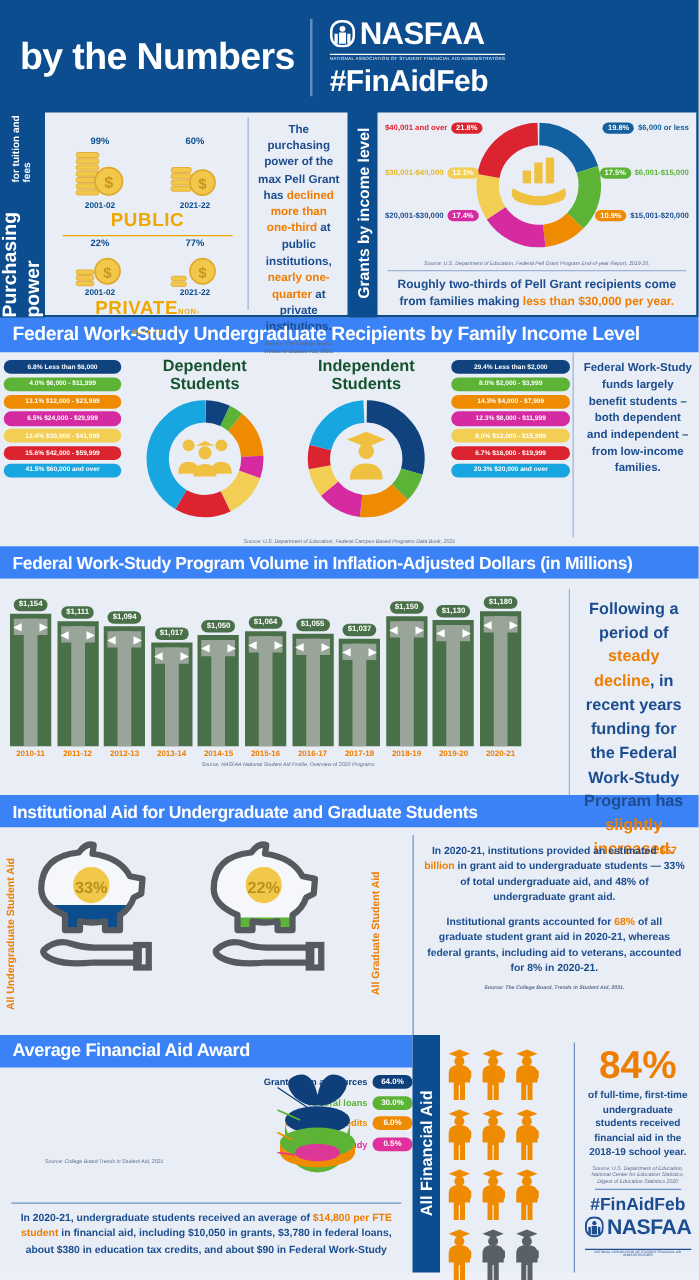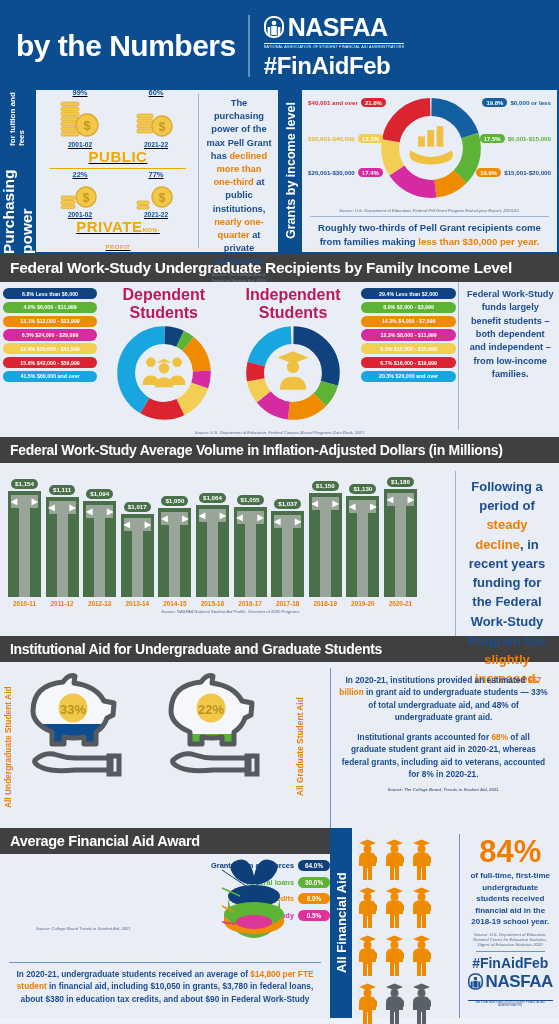--- a/index.html
+++ b/index.html
@@ -13,37 +13,37 @@
   .header { background:#0b4d8f; height:88px; display:flex; align-items:center; padding:4px 10px 0 16px; }
   .hdr-title { color:#fff; font-weight:bold; font-size:30px; line-height:1.02; letter-spacing:-0.5px; }
   .hdr-div { width:2px; background:#5a8fc0; height:62px; margin:0 14px 0 12px; }
   .hdr-right { display:flex; flex-direction:column; align-items:flex-start; }
   .nasfaa-row { display:flex; align-items:center; gap:4px; }
   .nasfaa-word { color:#fff; font-size:25px; font-weight:bold; letter-spacing:-0.5px; }
   .nasfaa-sub { color:#fff; font-size:3.6px; letter-spacing:0.25px; border-top:1px solid #fff; padding-top:1px; margin-top:1px; width:100%; text-align:center;}
   .hashtag { color:#fff; font-size:24px; font-weight:bold; margin-top:3px; letter-spacing:-0.4px;}
 
   
-  .secbar { background:#404040; color:#fff; font-weight:bold; font-size:15.5px;
+  .secbar { background:#3b82f6; color:#fff; font-weight:bold; font-size:15.5px;
             padding:5px 0 5px 10px; letter-spacing:-0.3px; }
   .secbar.small { font-size:14px; }
 
   
   .blue-side { background:#0b4d8f; color:#fff; writing-mode:vertical-rl; transform:rotate(180deg);
                display:flex; align-items:center; justify-content:center; }
   .src { font-size:4.2px; color:#5a6d8a; font-style:italic; }
 
   
   .row1 { display:flex; height:166px; }
   .r1-left { width:280px; display:flex; background:#0b4d8f; }
   .r1-side { width:36px; }
   .r1-side .t1 { font-size:15.5px; font-weight:bold; }
   .r1-side .t2 { font-size:8px; font-weight:bold; }
   .r1-body { flex:1; background:#e9edf6; display:flex; margin:2px 2px 2px 0;}
-  .coins-box { width:160px; padding:0 2px 0 6px;text-decoration:underline; }
+  .coins-box { width:160px; padding:20px 2px 0 6px; }
   .coin-pair { display:flex; justify-content:space-around; align-items:flex-end; height:58px; }
   .coin-item { text-align:center; }
   .pct { font-size:7.5px; font-weight:bold; color:#0b4d8f; margin-bottom:1px;}
   .stack { position:relative; width:46px; height:42px; }
   .yr { font-size:6.6px; font-weight:bold; color:#0b4d8f; margin-top:1px;}
   .inst { font-size:15px; font-weight:bold; color:#f0a800; text-align:center; letter-spacing:0.5px;}
   .inst small { font-size:6px; line-height:1; }
   .hr-gold { height:1px; background:#f0a800; margin:3px 8px; }
   .r1-text { flex:1; border-left:1.5px solid #9fb4d4; margin:4px 0 4px 2px; padding:3px 6px 0 7px;
              font-size:9.3px; font-weight:bold; color:#1b4d8f; text-align:center; line-height:1.42; }
@@ -56,21 +56,21 @@
   .pill { color:#fff; border-radius:8px; padding:1.5px 4px; font-size:6px; font-weight:bold; }
   .bottom-note { font-size:9.6px; font-weight:bold; color:#1b4d8f; text-align:center; line-height:1.45;
                  border-top:1.5px solid #9fb4d4; margin:0 8px; padding-top:4px; }
 
   
   .row2 { display:flex; height:148px; background:#e9edf6; }
   .ws-col { width:120px; padding:6px 2px 0 3px; display:flex; flex-direction:column; gap:2.6px; }
   .ws-pill { border-radius:9px; color:#fff; font-size:5.3px; font-weight:bold; padding:2.6px 5px;
              white-space:nowrap; text-align:center; }
   .ws-mid { width:158px; text-align:center; padding-top:4px; }
-  .ws-title { font-size:16px; font-weight:bold; color:#be185d; line-height:1.1; }
+  .ws-title { font-size:13px; font-weight:bold; color:#14532d; line-height:1.1; }
   .ws-right-text { width:120px; border-left:1.5px solid #9fb4d4; padding:6px 5px 0 7px;
                    font-size:9.2px; font-weight:bold; color:#1b4d8f; text-align:center; line-height:1.45;}
 
   
   .row3 { background:#e9edf6; height:173px; display:flex; }
   .bars-area { width:455px; padding:6px 0 0 6px; position:relative; }
   .bars { display:flex; align-items:flex-end; height:128px; gap:4.6px; padding-left:2px;}
   .barcol { width:33px; display:flex; flex-direction:column; align-items:center; }
   .barval { background:#4a7049; color:#fff; font-size:6.2px; font-weight:bold; border-radius:7px;
             padding:1.6px 4px; margin-bottom:2px;}
@@ -340,21 +340,21 @@
       <div class="ws-pill" style="background:#d62ba0"><span>12.3%</span>&nbsp;<span>$8,000 - $11,999</span></div>
       <div class="ws-pill" style="background:#f2ce55"><span>8.0%</span>&nbsp;<span>$12,000 - $15,999</span></div>
       <div class="ws-pill" style="background:#dc2430"><span>6.7%</span>&nbsp;<span>$16,000 - $19,999</span></div>
       <div class="ws-pill" style="background:#17a6e0"><span>20.3%</span>&nbsp;<span>$20,000 and over</span></div>
     </div>
 
     <div class="ws-right-text">Federal Work-Study funds largely benefit students – both dependent and independent – from low-income families.</div>
   </div>
   <div class="src" style="text-align:center;background:#e9edf6;padding-bottom:2px">Source: U.S. Department of Education, Federal Campus-Based Programs Data Book, 2021</div>
 
-  <div class="secbar small">Federal Work-Study Average Volume in Inflation-Adjusted Dollars (in Millions)</div>
+  <div class="secbar small">Federal Work-Study Program Volume in Inflation-Adjusted Dollars (in Millions)</div>
   <div class="row3">
     <div class="bars-area">
       <div class="bars">
         <div class="barcol">
             <div class="barval">$1,154</div>
             <div class="bar" style="height:106px">
               <div class="cashmid"></div>
               <div class="cash"></div>
               <span class="arrL">◀</span>
               <span class="arrR">▶</span>

